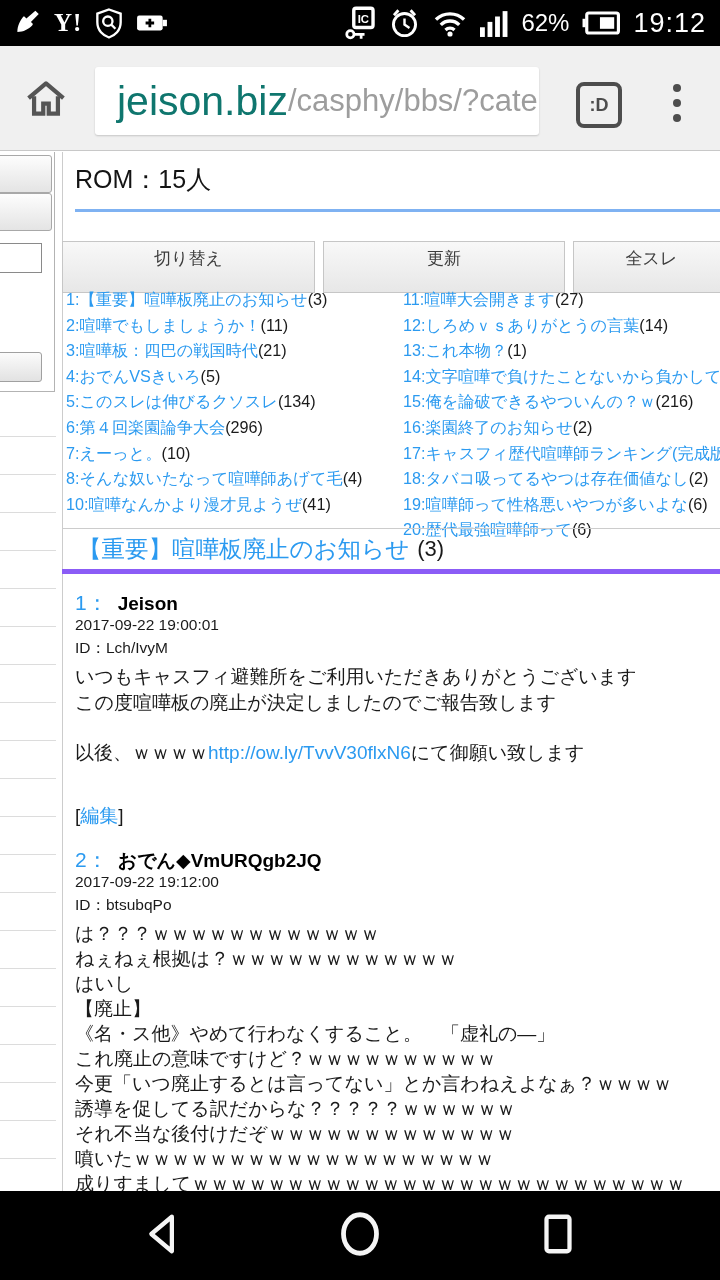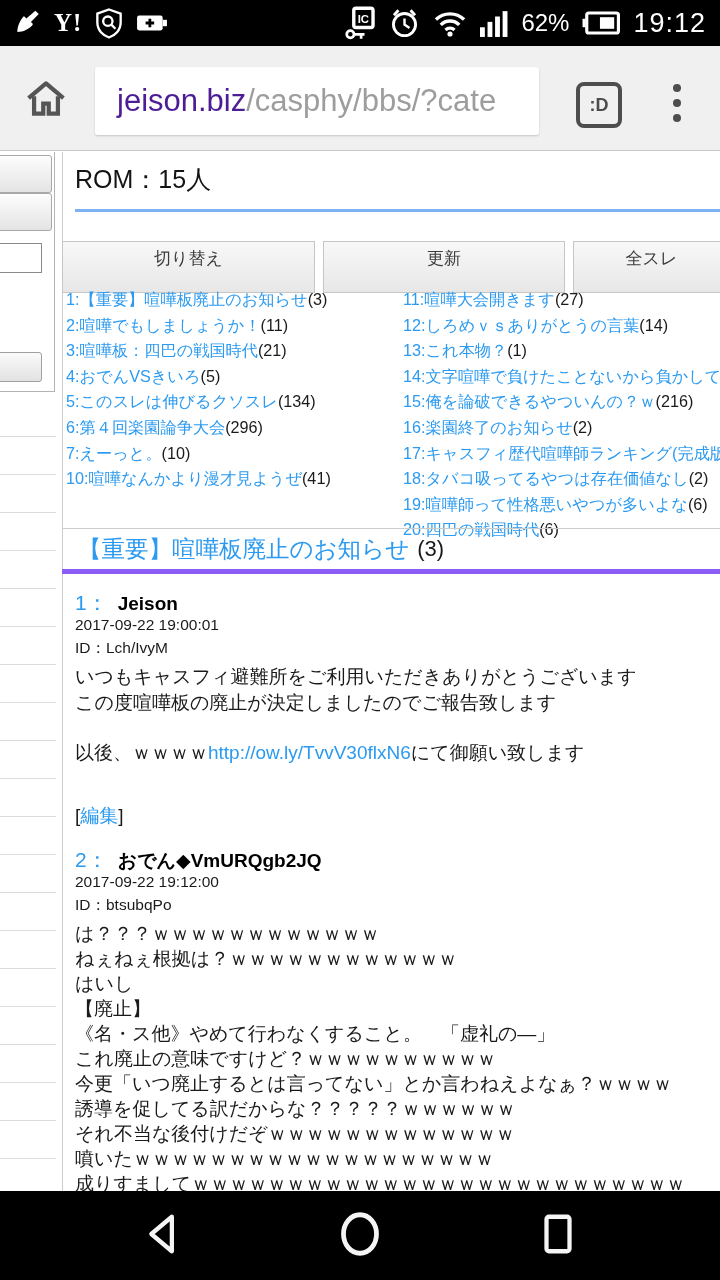--- a/index.html
+++ b/index.html
@@ -16,21 +16,21 @@
   .sb-time{color:#fff;font-size:27px;letter-spacing:1px;}
   .sb-icon{display:flex;align-items:center;}
 
   
   .toolbar{position:absolute;top:46px;left:0;width:720px;height:105px;background:#f0f0f0;
            border-bottom:1px solid #c8c8c8;box-sizing:border-box;}
   .home-btn{position:absolute;left:24px;top:31px;width:44px;height:44px;}
   .url-pill{position:absolute;left:95px;top:21px;width:444px;height:68px;background:#fff;border-radius:3px;
             box-shadow:0 1px 2px rgba(0,0,0,0.18);display:flex;align-items:center;padding-left:22px;
             box-sizing:border-box;overflow:hidden;white-space:nowrap;}
-  .url-domain{font-size:31px;color:#4c1d95;}
+  .url-domain{font-size:41px;color:#0f766e;}
   .url-path{font-size:31px;color:#9d9d9d;}
   .tab-switch{position:absolute;left:576px;top:36px;width:38px;height:38px;border:4px solid #4d4d4d;border-radius:8px;
               color:#4d4d4d;font-weight:bold;font-size:18px;display:flex;align-items:center;justify-content:center;}
   .menu-btn{position:absolute;left:655px;top:33px;width:44px;height:48px;display:flex;flex-direction:column;
             align-items:center;justify-content:center;gap:7px;}
   .menu-btn .dot{width:8px;height:8px;border-radius:50%;background:#4d4d4d;}
 
   
   .lf-vline{left:54px;top:152px;width:1px;height:240px;background:#b3b3b3;}
   .lf-hline{left:0;top:391px;width:55px;height:1px;background:#b3b3b3;}
@@ -177,34 +177,35 @@
   <div class="abs act-btn" style="left:573px;width:157px;">全スレ</div>
 
   <div class="abs tcol" style="left:66px;">
     <div class="titem"><a class="tlink">1:【重要】喧嘩板廃止のお知らせ</a><span class="tcount">(3)</span></div>
     <div class="titem"><a class="tlink">2:喧嘩でもしましょうか！</a><span class="tcount">(11)</span></div>
     <div class="titem"><a class="tlink">3:喧嘩板：四巴の戦国時代</a><span class="tcount">(21)</span></div>
     <div class="titem"><a class="tlink">4:おでんVSきいろ</a><span class="tcount">(5)</span></div>
     <div class="titem"><a class="tlink">5:このスレは伸びるクソスレ</a><span class="tcount">(134)</span></div>
     <div class="titem"><a class="tlink">6:第４回楽園論争大会</a><span class="tcount">(296)</span></div>
     <div class="titem"><a class="tlink">7:えーっと。</a><span class="tcount">(10)</span></div>
+    <div class="titem"><a class="tlink">8:そんな奴いたなって喧嘩師あげて毛</a><span class="tcount">(4)</span></div>
     <div class="titem"><a class="tlink">10:喧嘩なんかより漫才見ようぜ</a><span class="tcount">(41)</span></div>
   </div>
 
   <div class="abs tcol" style="left:403px;">
     <div class="titem"><a class="tlink">11:喧嘩大会開きます</a><span class="tcount">(27)</span></div>
     <div class="titem"><a class="tlink">12:しろめｖｓありがとうの言葉</a><span class="tcount">(14)</span></div>
     <div class="titem"><a class="tlink">13:これ本物？</a><span class="tcount">(1)</span></div>
     <div class="titem"><a class="tlink">14:文字喧嘩で負けたことないから負かして</a></div>
     <div class="titem"><a class="tlink">15:俺を論破できるやついんの？ｗ</a><span class="tcount">(216)</span></div>
     <div class="titem"><a class="tlink">16:楽園終了のお知らせ</a><span class="tcount">(2)</span></div>
     <div class="titem"><a class="tlink">17:キャスフィ歴代喧嘩師ランキング(完成版)</a></div>
     <div class="titem"><a class="tlink">18:タバコ吸ってるやつは存在価値なし</a><span class="tcount">(2)</span></div>
     <div class="titem"><a class="tlink">19:喧嘩師って性格悪いやつが多いよな</a><span class="tcount">(6)</span></div>
-    <div class="titem"><a class="tlink">20:四巴の戦国時代</a><span class="tcount">(6)</span></div>
+    <div class="titem"><a class="tlink">20:歴代最強喧嘩師って</a><span class="tcount">(6)</span></div>
   </div>
 
   <div class="abs title-box">
     <span class="title-main">【重要】喧嘩板廃止のお知らせ</span>
     <span class="title-count">(3)</span>
   </div>
 
   <div class="abs post-head" style="top:589px;">
     <span class="pnum">1：</span><span class="pname">Jeison</span>
   </div>

